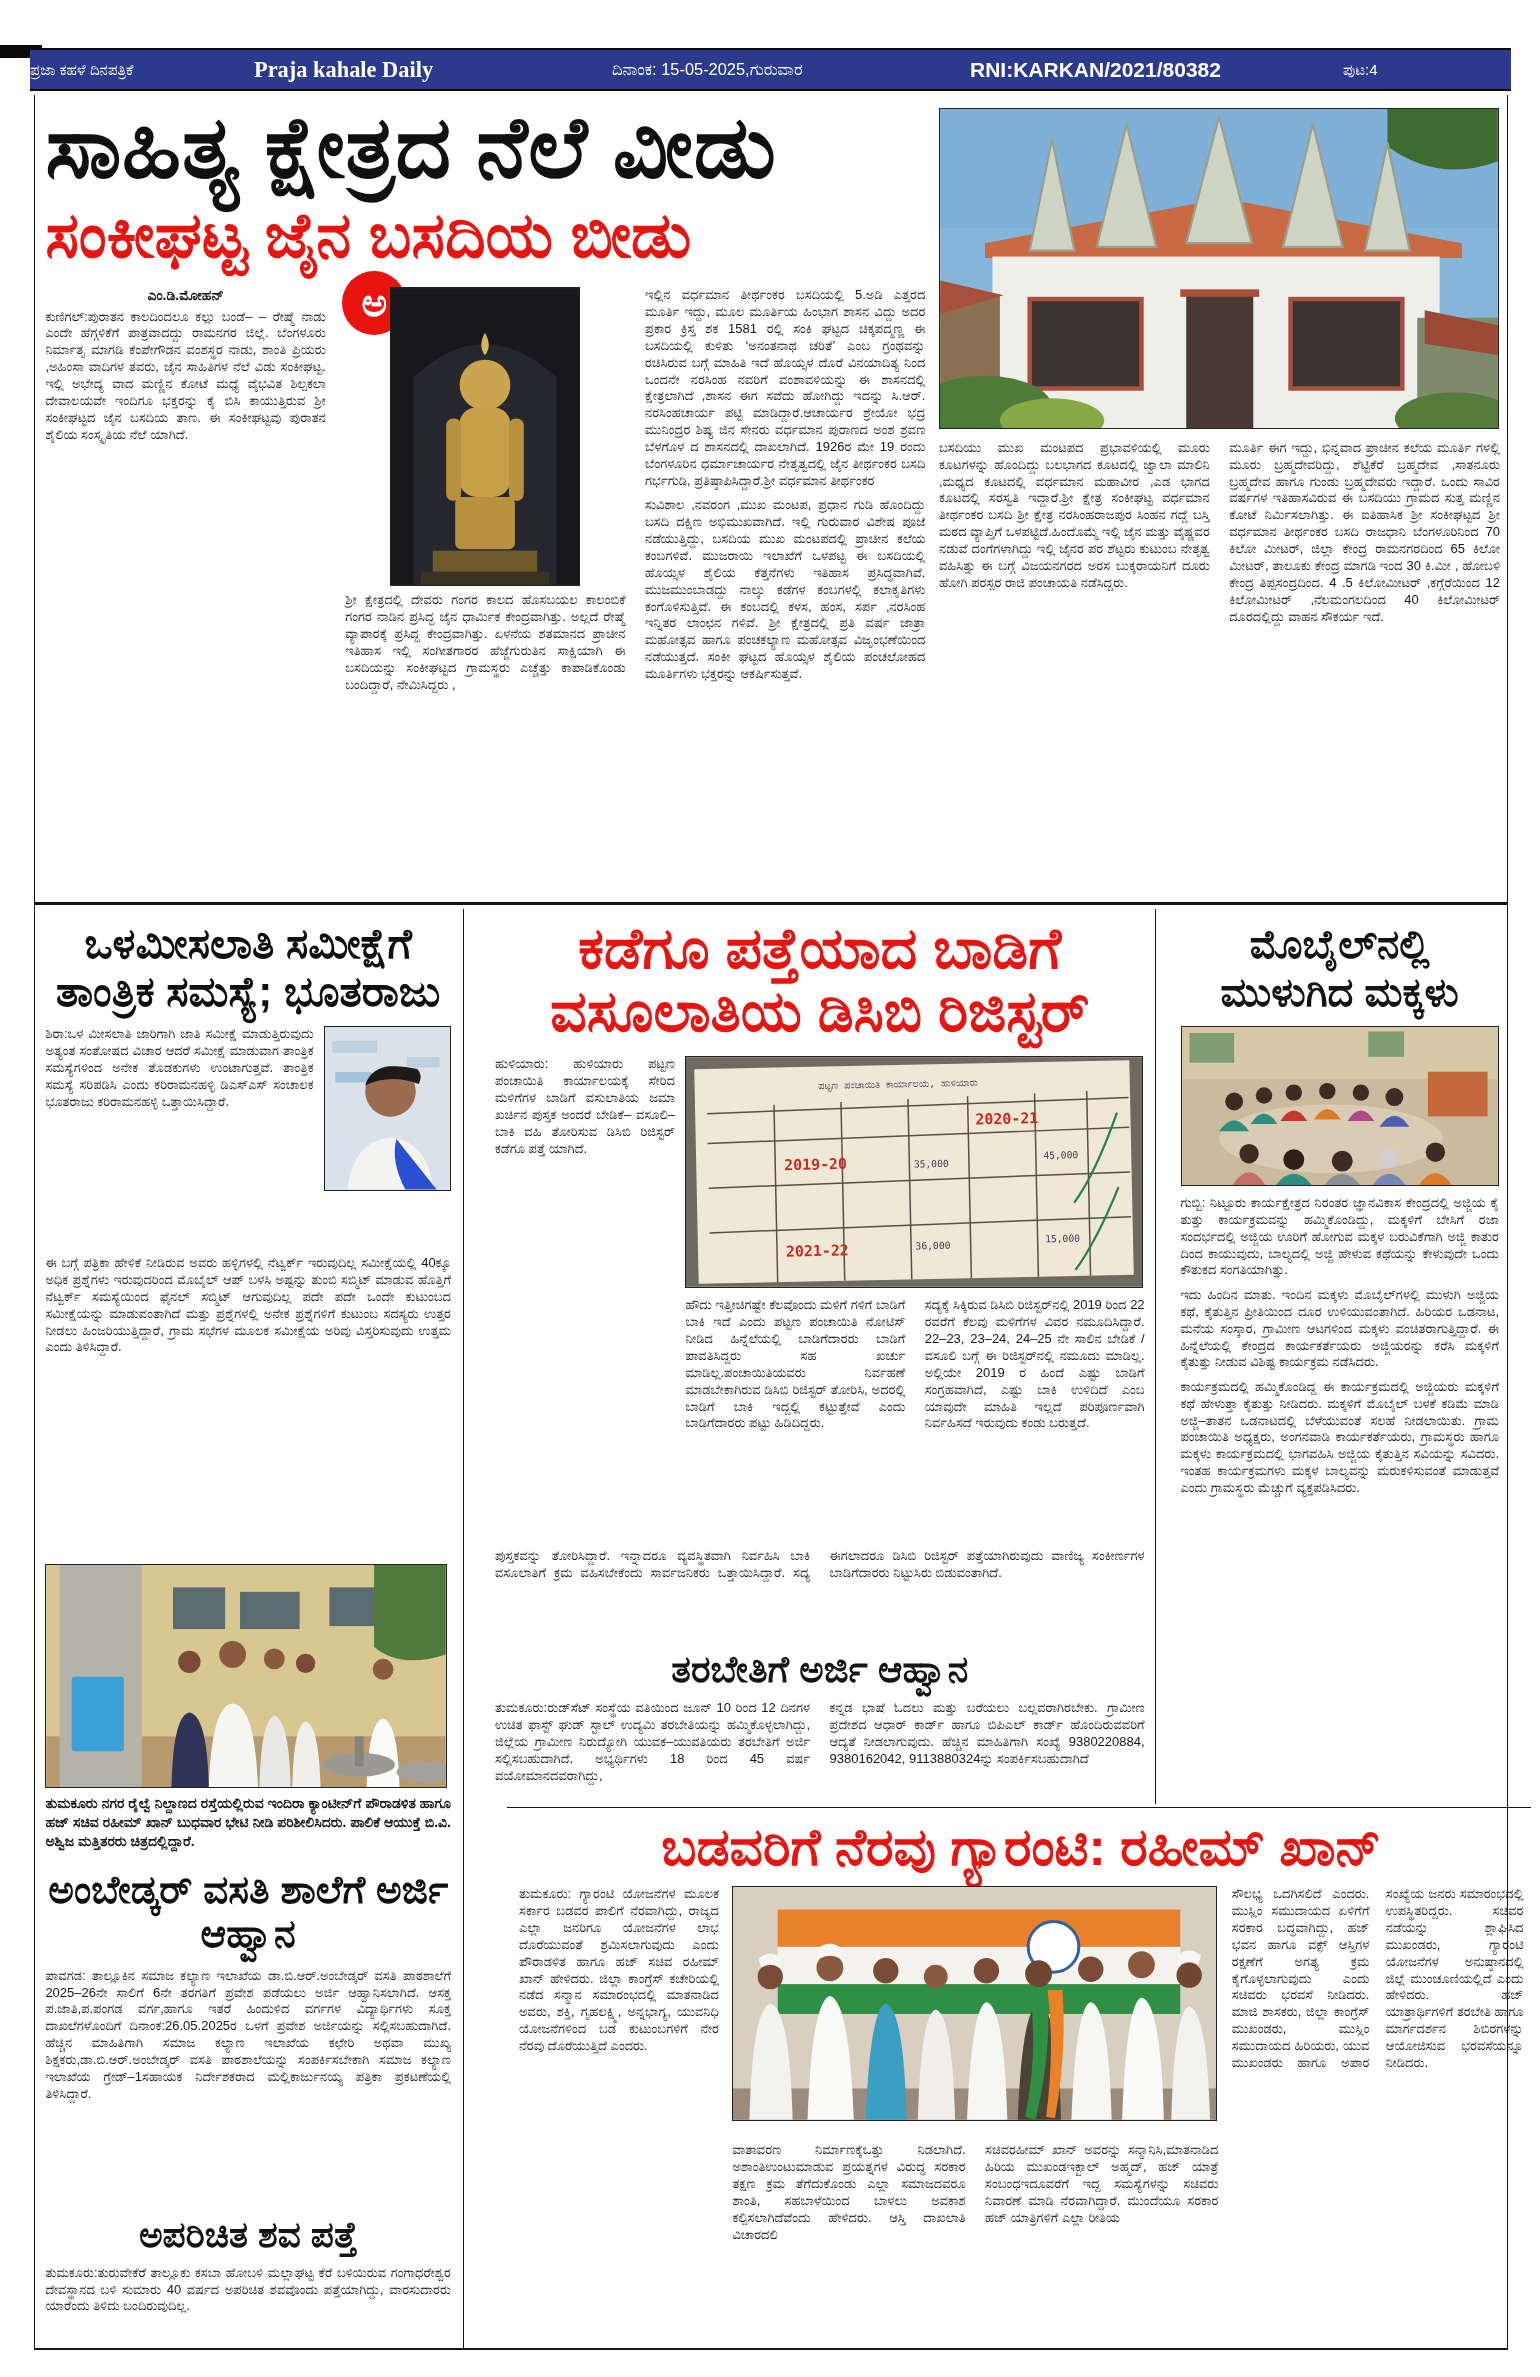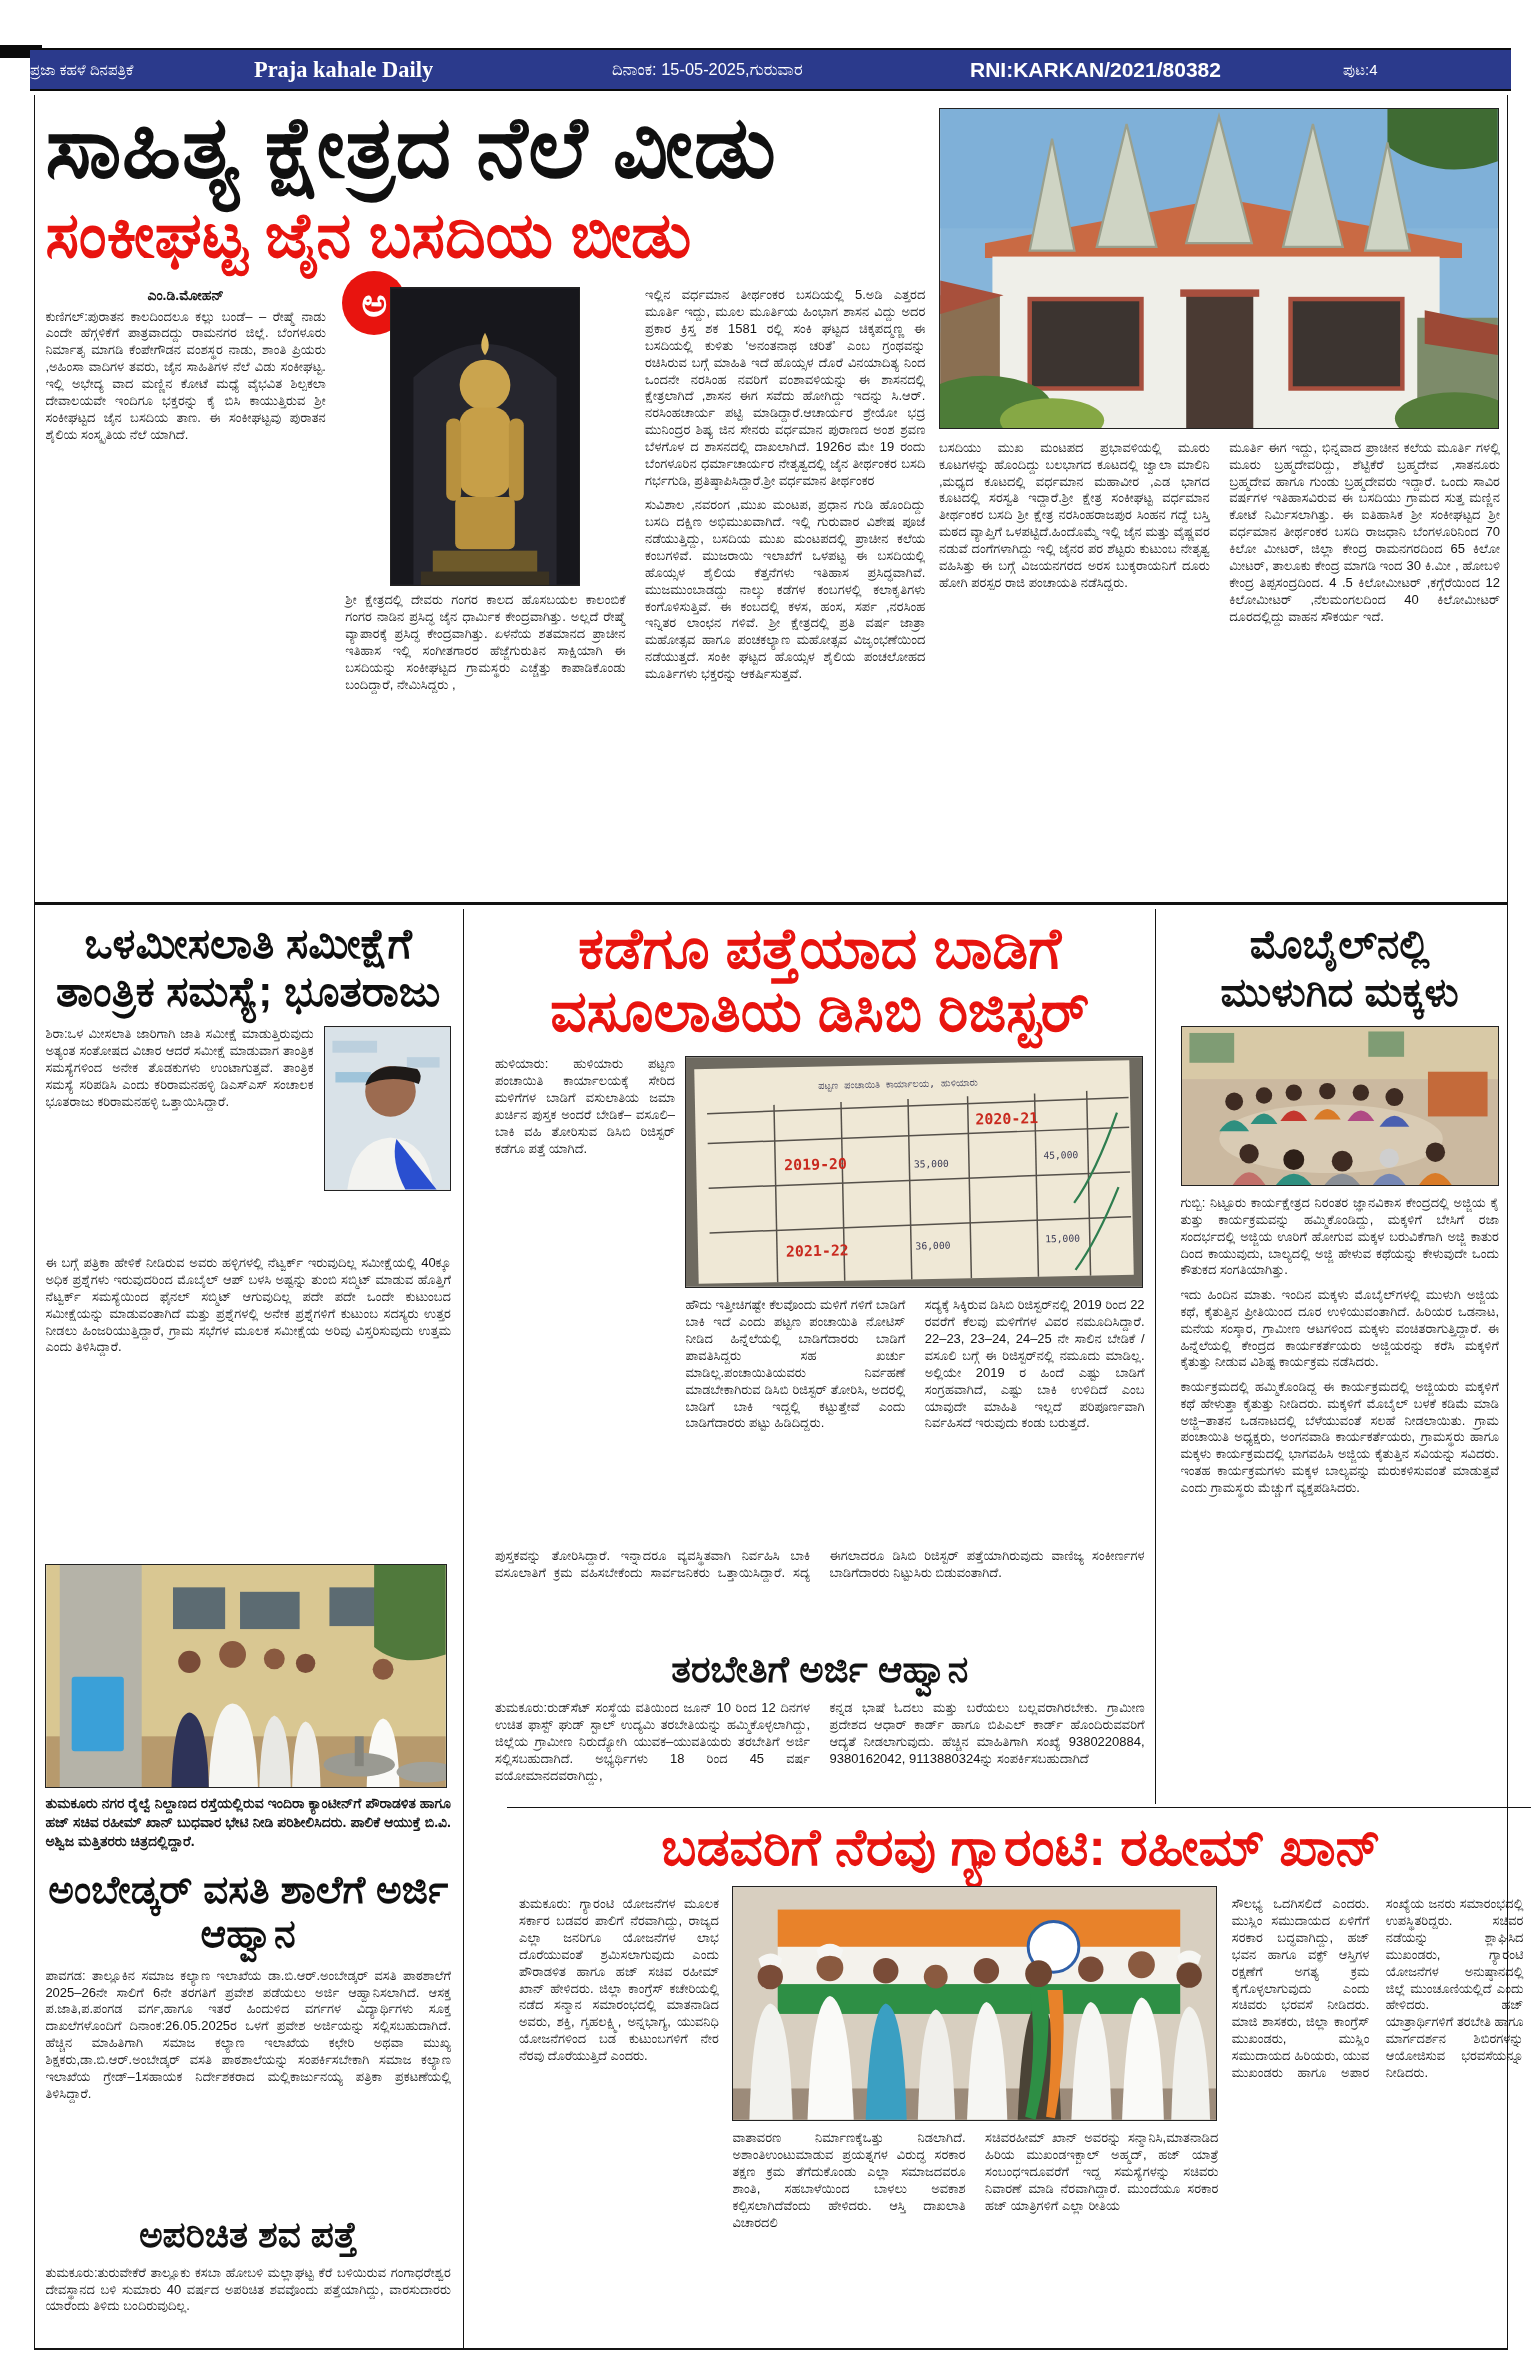--- a/index.html
+++ b/index.html
@@ -61,25 +61,25 @@
   .register-photo{width:456px;height:230px;flex:none;}
   .twocol{column-count:2;column-gap:19.4px;text-align:justify;overflow:hidden;}
   h3.training-head{font-size:37px;font-weight:bold;text-align:center;margin:12px 0 9px 0;}
   
   .mobile-block{top:814px;left:1135px;width:338px;height:895px;padding:3px 9px 0 10.4px;}
   h2.mobile-head{font-size:40px;line-height:1.2;font-weight:bold;text-align:center;margin:7.5px 0 10.4px 0;}
   .children-photo{width:316px;height:158px;margin:0 auto 9px auto;}
   
   .bottom-block{top:1712px;left:472px;width:1024px;height:541px;border-top:1.5px solid #141414;padding:4.5px 7.5px 0 12px;}
   h2.guarantee-head{font-size:52px;line-height:1.1;font-weight:bold;color:#e8140f;text-align:center;margin:6px 0 10.4px 0;}
-  .bottom-row{display:flex;gap:13.4px;align-items:flex-end;}
+  .bottom-row{display:flex;gap:13.4px;}
   .g-left{width:200px;flex:none;height:432px;}
   .g-mid{width:486px;flex:none;}
   .group-photo{width:483px;height:233px;}
-  .g-mid .twocol{height:186px;margin-top:9px;}
+  .g-mid .twocol{height:186px;margin-top:21px;}
   .g-right{flex:1;height:432px;column-count:2;column-gap:16.4px;}
   .hand-red{fill:#c92a1f;font-size:20px;font-weight:bold;font-family:"DejaVu Sans Mono",monospace;}
   .hand-dark{fill:#3a3a55;font-size:13px;font-family:"DejaVu Sans Mono",monospace;}
 </style>
 </head>
 <body>
 
 <div class="corner-mark"></div>
 
 <header class="masthead">

